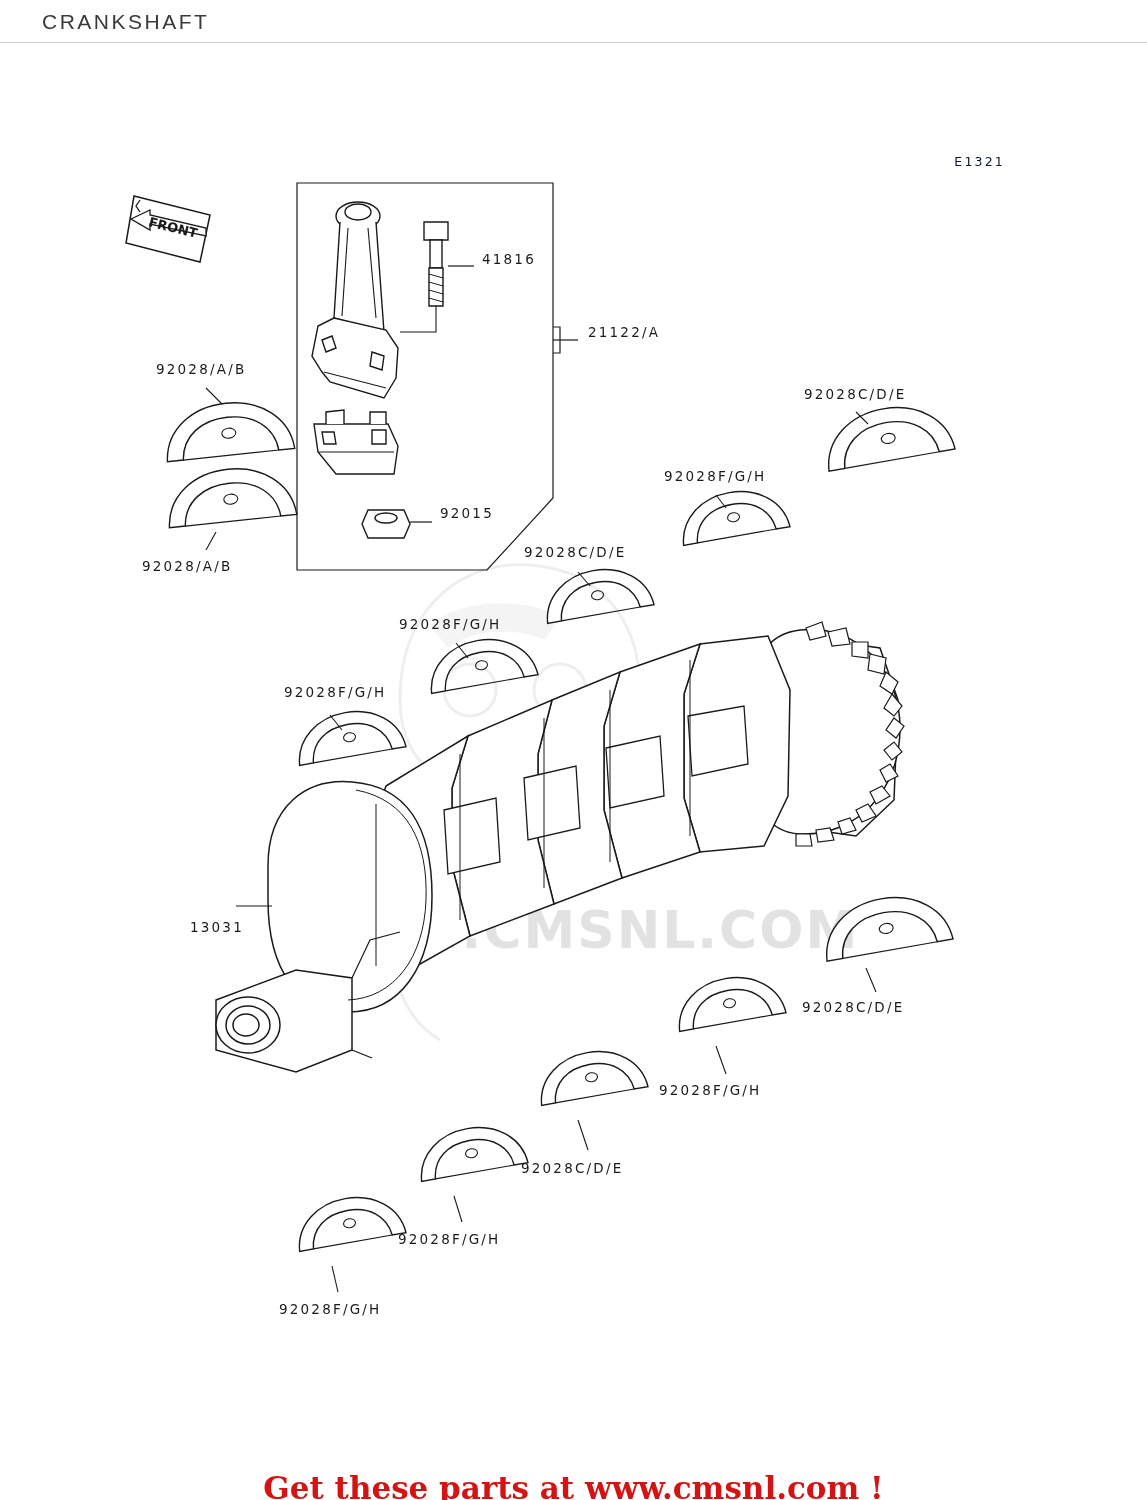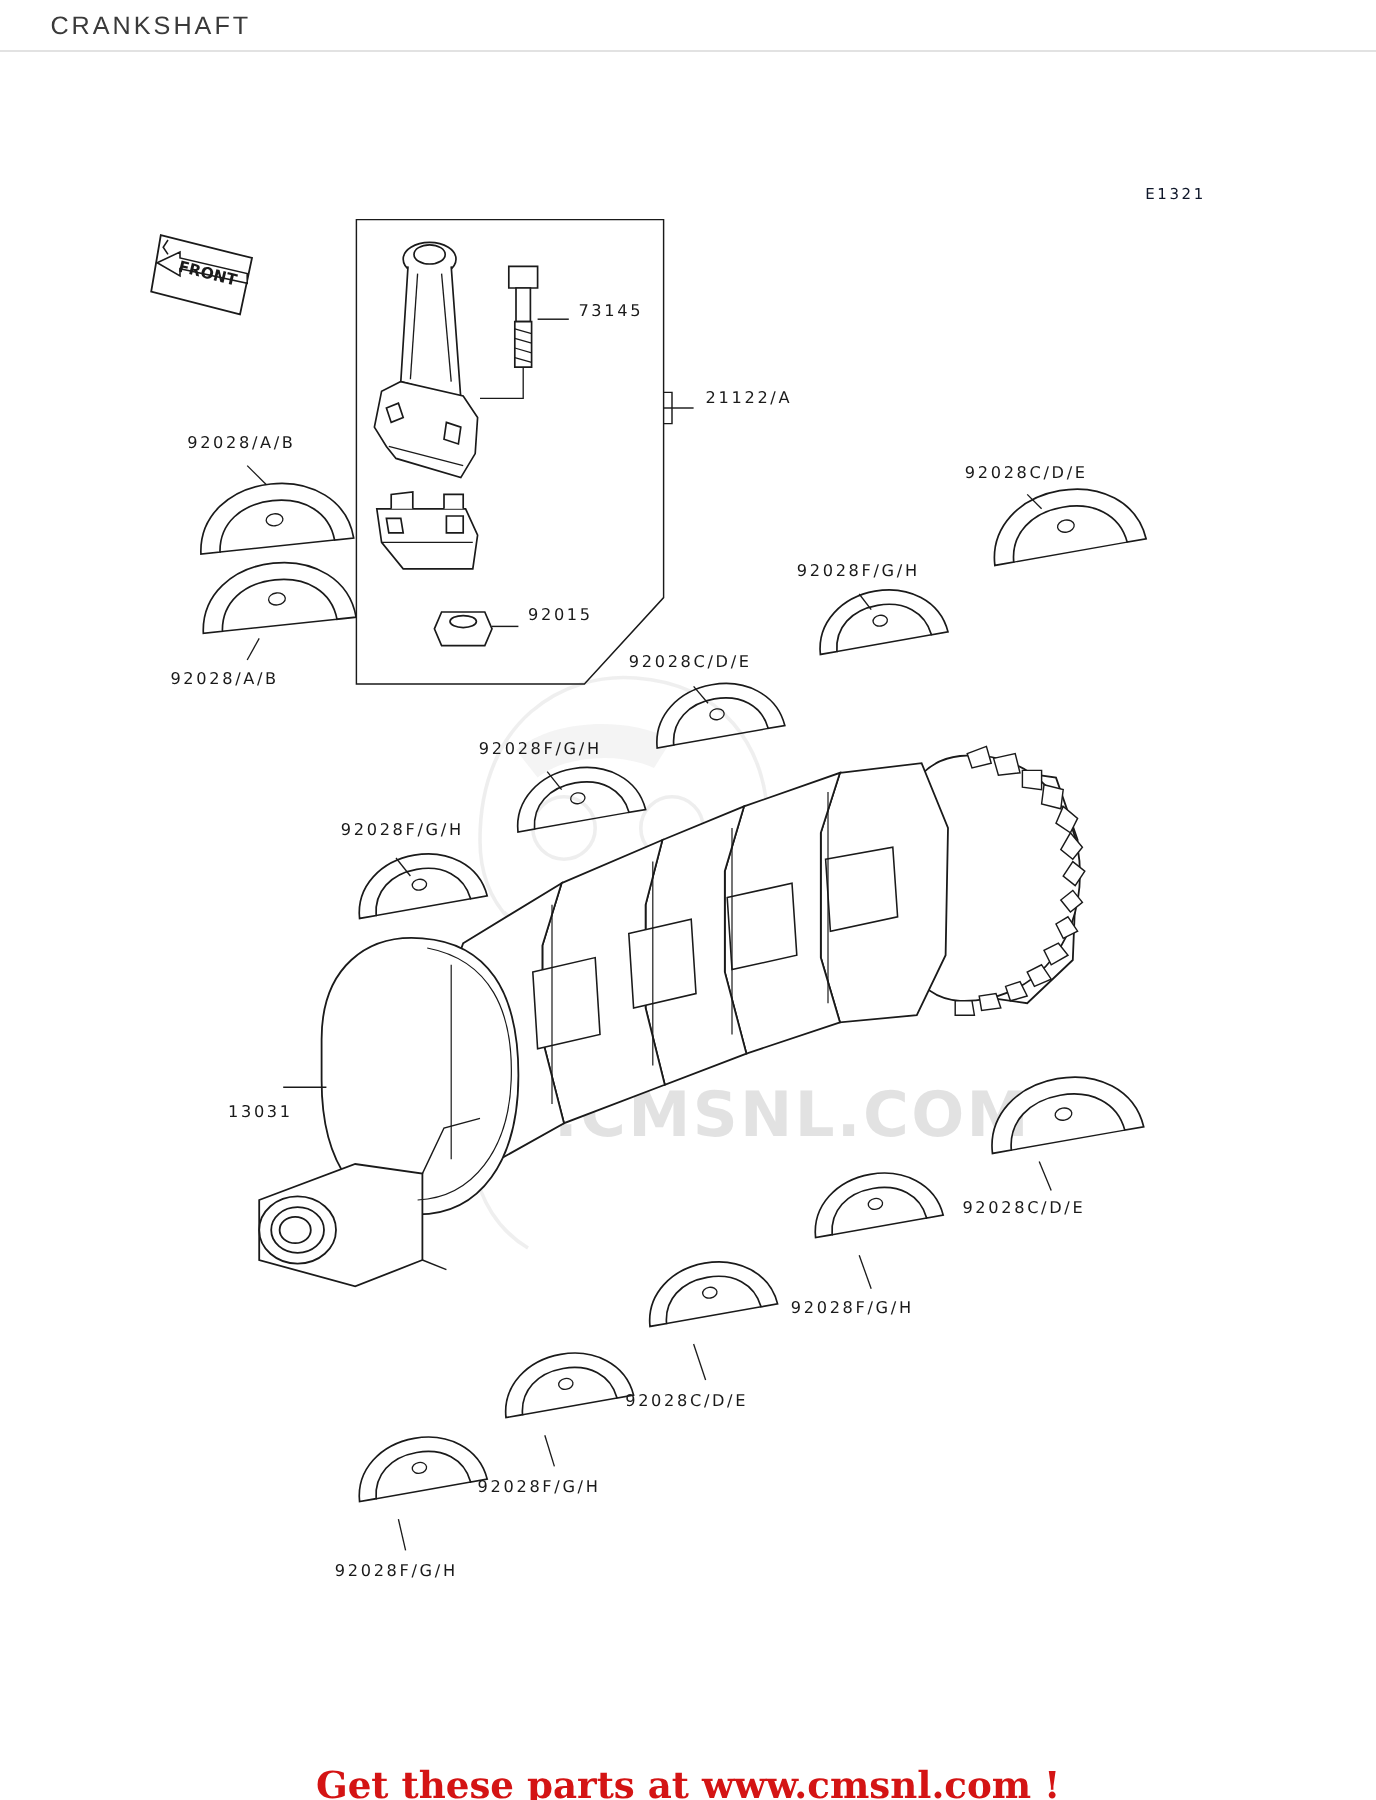--- a/index.html
+++ b/index.html
@@ -275,21 +275,21 @@
   <path d="M454,1196 L462,1222" stroke="#1a1a1a" stroke-width="1.1" fill="none"></path>
 
   <g transform="translate(292,1208) rotate(-10)">
       <use href="#shell-sm"></use>
     </g>
   <path d="M332,1266 L338,1292" stroke="#1a1a1a" stroke-width="1.1" fill="none"></path>
 </svg>
 
 <div class="label" style="left:156px; top:361px;">92028/A/B</div>
 <div class="label" style="left:142px; top:558px;">92028/A/B</div>
-<div class="label" style="left:482px; top:251px;">73145</div>
+<div class="label" style="left:482px; top:251px;">41816</div>
 <div class="label" style="left:588px; top:324px;">21122/A</div>
 <div class="label" style="left:440px; top:505px;">92015</div>
 <div class="label" style="left:804px; top:386px;">92028C/D/E</div>
 <div class="label" style="left:664px; top:468px;">92028F/G/H</div>
 <div class="label" style="left:524px; top:544px;">92028C/D/E</div>
 <div class="label" style="left:399px; top:616px;">92028F/G/H</div>
 <div class="label" style="left:284px; top:684px;">92028F/G/H</div>
 <div class="label" style="left:190px; top:899px;margin-top:20px;">13031</div>
 <div class="label" style="left:802px; top:999px;">92028C/D/E</div>
 <div class="label" style="left:659px; top:1082px;">92028F/G/H</div>

